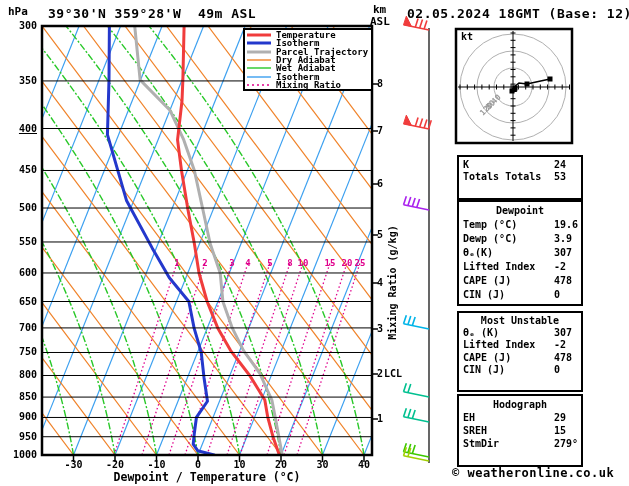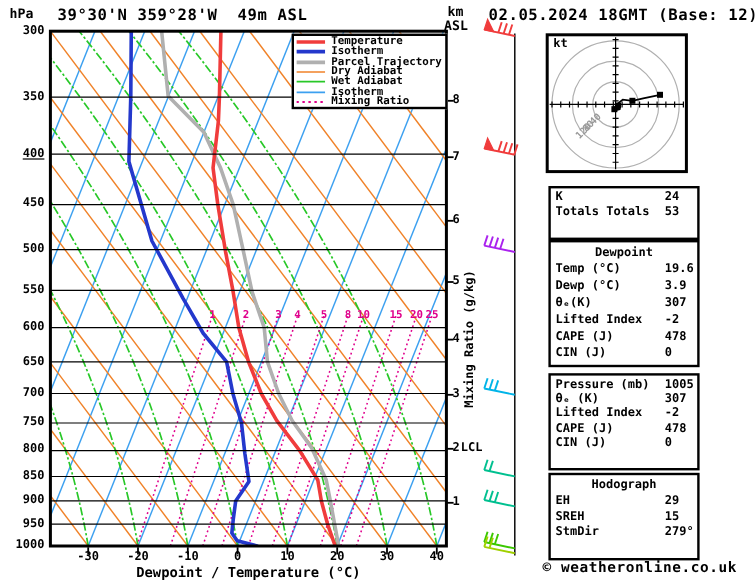--- a/index.html
+++ b/index.html
@@ -344,21 +344,21 @@
       <div class="tbox" style="top:200px;height:106px;">
         <div class="title" style="line-height:14.00px;">Dewpoint</div>
         <div class="trow" style="line-height:14.00px;"><span>Temp (°C)</span><span class="val">19.6</span></div>
         <div class="trow" style="line-height:14.00px;"><span>Dewp (°C)</span><span class="val">3.9</span></div>
         <div class="trow" style="line-height:14.00px;"><span>θₑ(K)</span><span class="val">307</span></div>
         <div class="trow" style="line-height:14.00px;"><span>Lifted Index</span><span class="val">-2</span></div>
         <div class="trow" style="line-height:14.00px;"><span>CAPE (J)</span><span class="val">478</span></div>
         <div class="trow" style="line-height:14.00px;"><span>CIN (J)</span><span class="val">0</span></div>
       </div>
       <div class="tbox" style="top:311px;height:81px;">
-        <div class="trow" style="line-height:12.17px;"><span>Pressure (mb)</span><span class="val">1005</span></div>
+        <div class="title" style="line-height:12.17px;">Most Unstable</div>
         <div class="trow" style="line-height:12.17px;"><span>θₑ (K)</span><span class="val">307</span></div>
         <div class="trow" style="line-height:12.17px;"><span>Lifted Index</span><span class="val">-2</span></div>
         <div class="trow" style="line-height:12.17px;"><span>CAPE (J)</span><span class="val">478</span></div>
         <div class="trow" style="line-height:12.17px;"><span>CIN (J)</span><span class="val">0</span></div>
       </div>
       <div class="tbox" style="top:394px;height:73px;">
         <div class="title" style="line-height:13.00px;">Hodograph</div>
         <div class="trow" style="line-height:13.00px;"><span>EH</span><span class="val">29</span></div>
         <div class="trow" style="line-height:13.00px;"><span>SREH</span><span class="val">15</span></div>
         <div class="trow" style="line-height:13.00px;"><span>StmDir</span><span class="val">279°</span></div>

